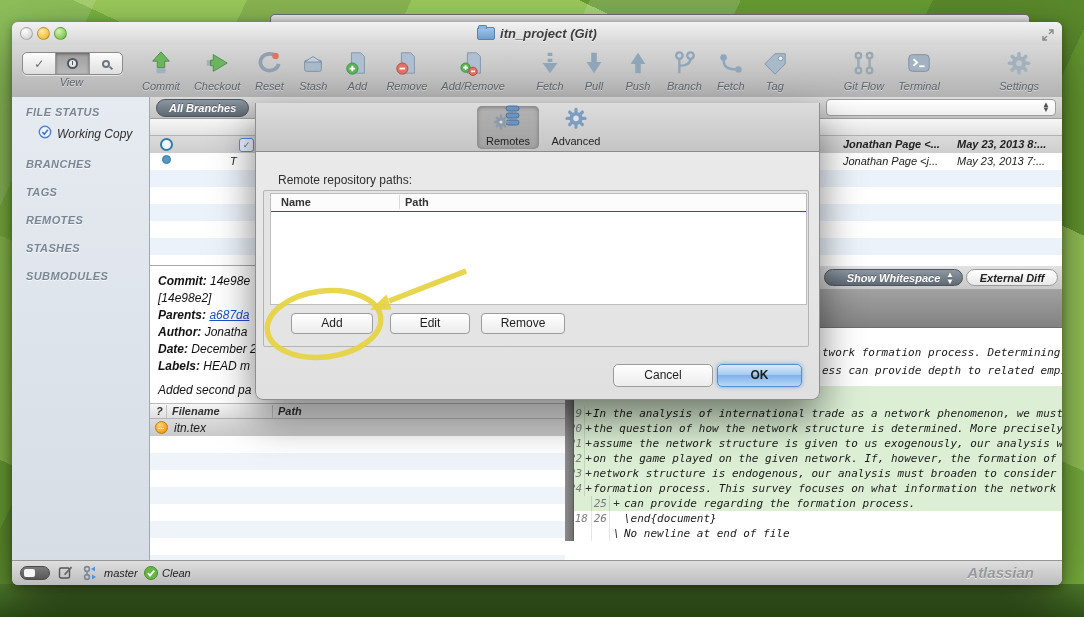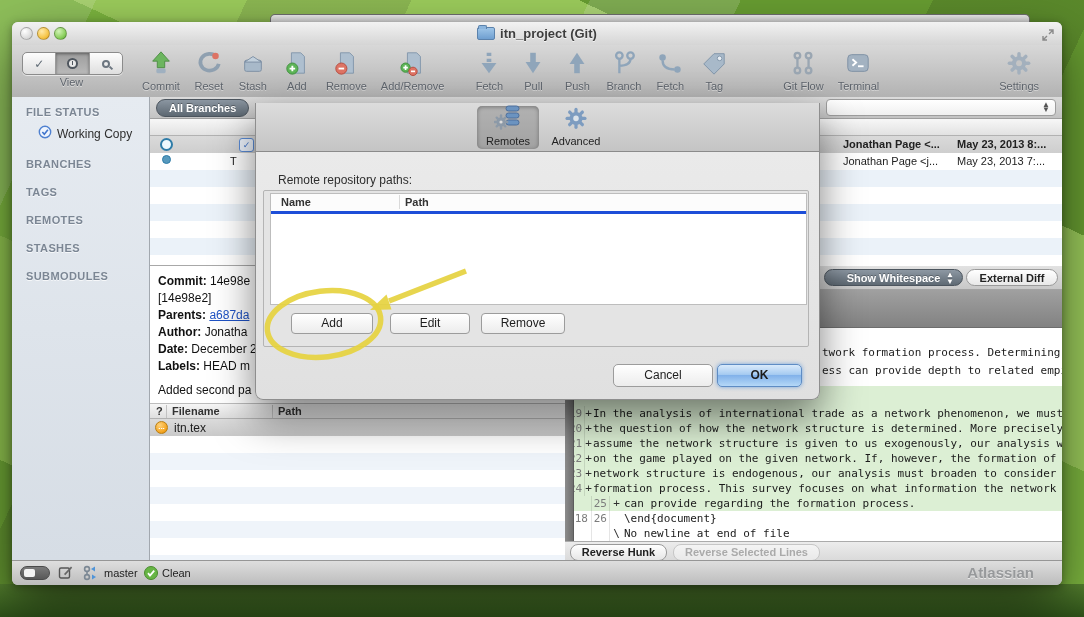--- a/index.html
+++ b/index.html
@@ -12,21 +12,21 @@
       linear-gradient(25deg, #6da435 0 14%, #8fc24e 14% 34%, #7cb53f 34% 58%, #9bcb5b 58% 79%, #679c31 79%);
   }
   .wall-bottom{position:absolute;left:0;top:584px;width:1084px;height:33px;
     background:linear-gradient(180deg,#55812f,#2e5219);}
   .wall-right{position:absolute;left:1062px;top:0;width:22px;height:617px;
     background:linear-gradient(180deg,#4c7c2a,#3a6420 60%,#2747155);opacity:.85;}
   .bg-window-strip{position:absolute;left:270px;top:14px;width:758px;height:9px;background:linear-gradient(#efefef,#d2d2d2);border:1px solid #6f6f6f;border-bottom:none;border-radius:5px 5px 0 0;}
 
   
   .win{position:absolute;left:12px;top:22px;width:1050px;height:563px;border-radius:6px;
-    box-shadow:0 22px 55px rgba(0,0,0,.55), 0 2px 8px rgba(0,0,0,.35);background:#c9c9c9;z-index:10;}
+    box-shadow:0 22px 55px rgba(0,0,0,.55), 0 2px 8px rgba(0,0,0,.35);background:#c9c9c9;z-index:10;font-style:italic;}
   .titlebar{position:absolute;left:0;top:0;right:0;height:23px;border-radius:6px 6px 0 0;
     background:linear-gradient(#f2f2f2,#d5d5d5);border-bottom:1px solid #b5b5b5;}
   .tl{position:absolute;top:5px;width:13px;height:13px;border-radius:50%;border:1px solid rgba(0,0,0,.25);box-sizing:border-box;}
   .tl.close{left:8px;background:radial-gradient(circle at 35% 30%,#ffffff,#d8d8d8 70%,#bcbcbc);}
   .tl.min{left:25px;background:radial-gradient(circle at 35% 30%,#ffe9a8,#f6c64a 60%,#df9e17);}
   .tl.zoom{left:42px;background:radial-gradient(circle at 35% 30%,#d2f3b7,#8ed161 60%,#56a42c);}
   .title-group{position:absolute;left:0;right:0;top:0;height:23px;display:flex;align-items:center;justify-content:center;gap:5px;}
   .folder-ico{width:16px;height:11px;position:relative;background:linear-gradient(#9ec5e8,#6f9fd0);border:1px solid #5b82ac;border-radius:2px;}
   .folder-ico:before{content:"";position:absolute;left:0;top:-3px;width:7px;height:3px;background:#8cb6de;border:1px solid #5b82ac;border-bottom:none;border-radius:2px 2px 0 0;}
   .win-title{font-size:13px;font-weight:bold;color:#3e3e3e;text-shadow:0 1px 0 rgba(255,255,255,.7);}
@@ -134,21 +134,21 @@
     background:linear-gradient(#ececec,#e0e0e0);box-shadow:0 18px 40px rgba(0,0,0,.5);border:1px solid #8e8e8e;border-top:none;box-sizing:border-box;}
   .dlg-tabbar{position:absolute;left:0;top:0;right:0;height:49px;background:linear-gradient(#dcdcdc,#c4c4c4);border-bottom:1px solid #8b8b8b;box-sizing:border-box;}
   .dlg-tab{position:absolute;top:3px;height:43px;display:flex;flex-direction:column;align-items:center;justify-content:flex-end;padding-bottom:2px;border-radius:5px;box-sizing:border-box;}
   .dlg-tab .tab-label{font-size:11px;color:#1f1f1f;margin-top:1px;}
   .dlg-tab.sel{background:rgba(60,60,60,.26);box-shadow:inset 0 1px 4px rgba(0,0,0,.35);}
   .tab-remotes{left:221px;width:62px;}
   .tab-advanced{left:287px;width:66px;}
   .dlg-label{position:absolute;left:22px;top:70px;font-size:12px;color:#2e2e2e;}
   .dlg-group{position:absolute;left:7px;top:87px;width:546px;height:157px;background:#e4e4e4;border:1px solid #b4b4b4;border-radius:2px;box-sizing:border-box;}
   .dlg-table{position:absolute;left:14px;top:90px;width:537px;height:112px;background:#fff;border:1px solid #bdbdbd;box-sizing:border-box;}
-  .dlg-thead{position:absolute;left:0;top:0;right:0;height:17px;background:#fcfcfc;border-bottom:3px solid #1d4ed8;font-size:11px;font-weight:bold;color:#333;text-align:center;}
+  .dlg-thead{position:absolute;left:0;top:0;right:0;height:17px;background:#fcfcfc;border-bottom:1px solid #1d4ed8;font-size:11px;font-weight:bold;color:#333;text-align:center;}
   .dlg-thead span{position:absolute;top:2px;}
   .dlg-thead .colsep{background:#dadada;}
   .btn{position:absolute;background:linear-gradient(#ffffff,#ececec);border:1px solid #9c9c9c;border-radius:4px;
     font-size:12px;color:#1d1d1d;text-align:center;box-sizing:border-box;}
   .btn-add{left:35px;top:210px;width:82px;height:21px;line-height:19px;}
   .btn-edit{left:134px;top:210px;width:80px;height:21px;line-height:19px;}
   .btn-remove{left:225px;top:210px;width:84px;height:21px;line-height:19px;}
   .btn-config{left:15px;top:261px;width:155px;height:22px;line-height:20px;}
   .btn-cancel{left:357px;top:261px;width:100px;height:23px;line-height:21px;border-radius:5px;}
   .btn-ok{left:461px;top:261px;width:85px;height:23px;line-height:21px;border-radius:5px;
@@ -197,20 +197,29 @@
       <div class="view-label">View</div>
       <div class="tb-items" id="tb-items">
           <div class="tb-item">
             <span class="tb-icon">
               <svg viewBox="0 0 32 28" width="30" height="26">
                 <rect x="11" y="20" width="10" height="5" rx="1.5" fill="#9fb0c0"></rect>
                 <path d="M16 2 L25 12 H20 V19 H12 V12 H7 Z" fill="#6cb55f" stroke="#4d8c44"></path>
               </svg>
             </span>
             <span class="tb-label">Commit</span>
+          </div>
+          <div class="tb-item">
+            <span class="tb-icon">
+              <svg viewBox="0 0 32 28" width="30" height="26">
+                <rect x="5" y="11" width="7" height="6" fill="#9fb0c0"></rect>
+                <path d="M12 5 L27 14 L12 23 V17 H9 V11 H12 Z" fill="#6cb55f" stroke="#4d8c44"></path>
+              </svg>
+            </span>
+            <span class="tb-label">Checkout</span>
           </div>
           <div class="tb-item">
             <span class="tb-icon">
               <svg viewBox="0 0 32 28" width="30" height="26">
                 <path d="M24 7 A10 9 0 1 0 26.5 15" fill="none" stroke="#8fa0b0" stroke-width="4"></path>
                 <circle cx="23" cy="6.5" r="3.5" fill="#dd7364"></circle>
               </svg>
             </span>
             <span class="tb-label">Reset</span>
           </div>
@@ -463,24 +472,20 @@
           <div class="dl added" style="top: 155px;"><span class="old"></span><span class="new">20</span><span class="sign">+</span><span class="code">the question of how the network structure is determined. More precisely, i</span></div>
           <div class="dl added" style="top: 170px;"><span class="old"></span><span class="new">21</span><span class="sign">+</span><span class="code">assume the network structure is given to us exogenously, our analysis will</span></div>
           <div class="dl added" style="top: 185px;"><span class="old"></span><span class="new">22</span><span class="sign">+</span><span class="code">on the game played on the given network. If, however, the formation of the</span></div>
           <div class="dl added" style="top: 200px;"><span class="old"></span><span class="new">23</span><span class="sign">+</span><span class="code">network structure is endogenous, our analysis must broaden to consider the</span></div>
           <div class="dl added" style="top: 215px;"><span class="old"></span><span class="new">24</span><span class="sign">+</span><span class="code">formation process. This survey focuses on what information the network its</span></div>
           <div class="dl added" style="top: 230px;"><span class="old"></span><span class="new">25</span><span class="sign">+</span><span class="code">can provide regarding the formation process.</span></div>
           <div class="dl" style="top: 245px;"><span class="old">18</span><span class="new">26</span><span class="sign"></span><span class="code">\end{document}</span></div>
           <div class="dl" style="top: 260px;"><span class="old"></span><span class="new"></span><span class="sign">\</span><span class="code">No newline at end of file</span></div>
         </div>
       <div class="splitter"></div>
-      <div class="reverse-bar">
-        <span class="rv-pill rv-hunk">Reverse Hunk</span>
-        <span class="rv-pill rv-sel">Reverse Selected Lines</span>
-      </div>
     </div>
 
     <div class="statusbar">
       <span class="sb-toggle"></span>
       <span class="sb-ico" style="left:46px">
         <svg width="15" height="15" viewBox="0 0 15 15">
             <rect x="1.5" y="3" width="10" height="10" rx="1.5" fill="none" stroke="#555" stroke-width="1.4"></rect>
             <path d="M6 9 L13 1.5 L14.2 2.7 L7.2 10.2 Z" fill="#666"></path>
           </svg>
       </span>

